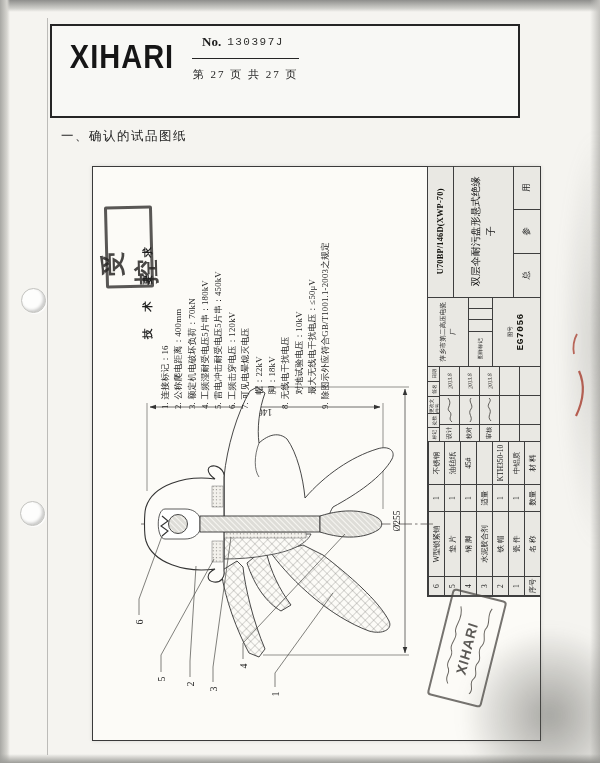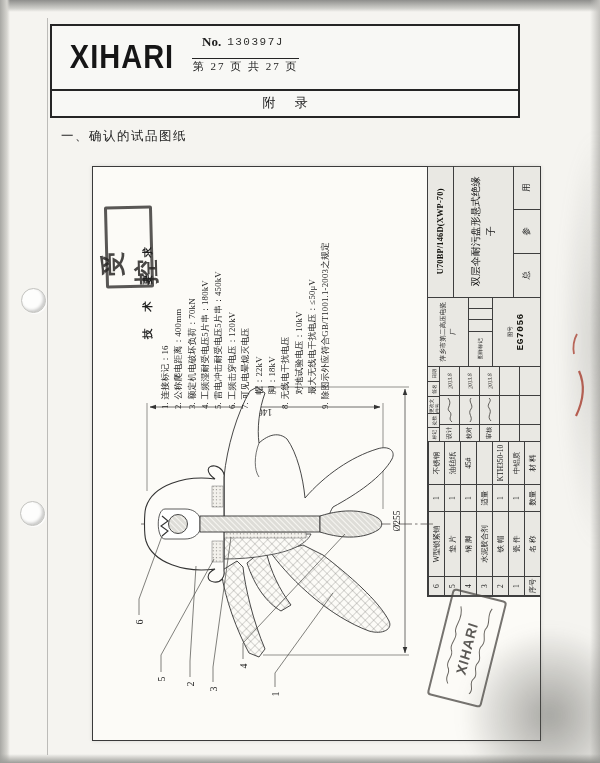--- a/index.html
+++ b/index.html
@@ -29,21 +29,21 @@
   .cell-logo{width:140px;display:flex;align-items:center;justify-content:center;}
   .logo{font-family:"Liberation Sans","DejaVu Sans",sans-serif;font-weight:900;font-size:29px;
     letter-spacing:1px;color:#161616;transform:scaleY(1.12);}
   .cell-title{flex:1;border-left:2px solid #252525;border-right:2px solid #252525;
     display:flex;align-items:center;justify-content:center;}
   .rtitle{font-size:20px;font-weight:600;letter-spacing:10px;text-indent:10px;color:#1a1a1a;}
   .cell-no{width:107px;display:flex;flex-direction:column;}
   .no-row{height:32px;border-bottom:1.5px solid #252525;display:flex;align-items:center;padding-left:10px;gap:6px;}
   .no-label{font-weight:700;font-size:13px;}
   .no-val{font-family:"Liberation Mono","DejaVu Sans Mono",monospace;font-size:11px;letter-spacing:1.5px;color:#30302e;}
-  .pg-row{flex:1;display:flex;align-items:flex-start;justify-content:center;}
+  .pg-row{flex:1;display:flex;align-items:center;justify-content:center;}
   .pg{font-size:11px;letter-spacing:2px;color:#222;}
   .hdr-row2{height:23px;border-top:2px solid #252525;display:flex;align-items:center;justify-content:center;}
   .appendix{font-size:13px;letter-spacing:8px;text-indent:8px;color:#1a1a1a;}
 
   .section-heading{position:absolute;left:61px;top:128px;font-size:12.5px;letter-spacing:1.5px;color:#222;}
 
   
   .sheet{position:absolute;left:92px;top:166px;width:447px;height:573px;
     border:1.5px solid #3a3a3a;background:#fcfbf7;box-shadow:0 0 4px rgba(0,0,0,.12);}
   .land{position:absolute;left:0;top:0;width:572px;height:446px;
@@ -124,23 +124,20 @@
       <div class="cell-no">
         <div class="no-row">
           <span class="no-label">No.</span>
           <span class="no-val">130397J</span>
         </div>
         <div class="pg-row">
           <span class="pg">第 27 页 共 27 页</span>
         </div>
       </div>
     </div>
-    <div class="hdr-row2">
-      <span class="appendix">附 录</span>
-    </div>
   </div>
 
   <div class="section-heading">一、确认的试品图纸</div>
 
   <div class="sheet">
     <div class="land">
 
       <svg class="fig" width="572" height="446" viewBox="0 0 572 446" style="position:absolute;left:0;top:0;">
         <defs>
           <pattern id="ph" width="6" height="6" patternUnits="userSpaceOnUse" patternTransform="rotate(45)">

